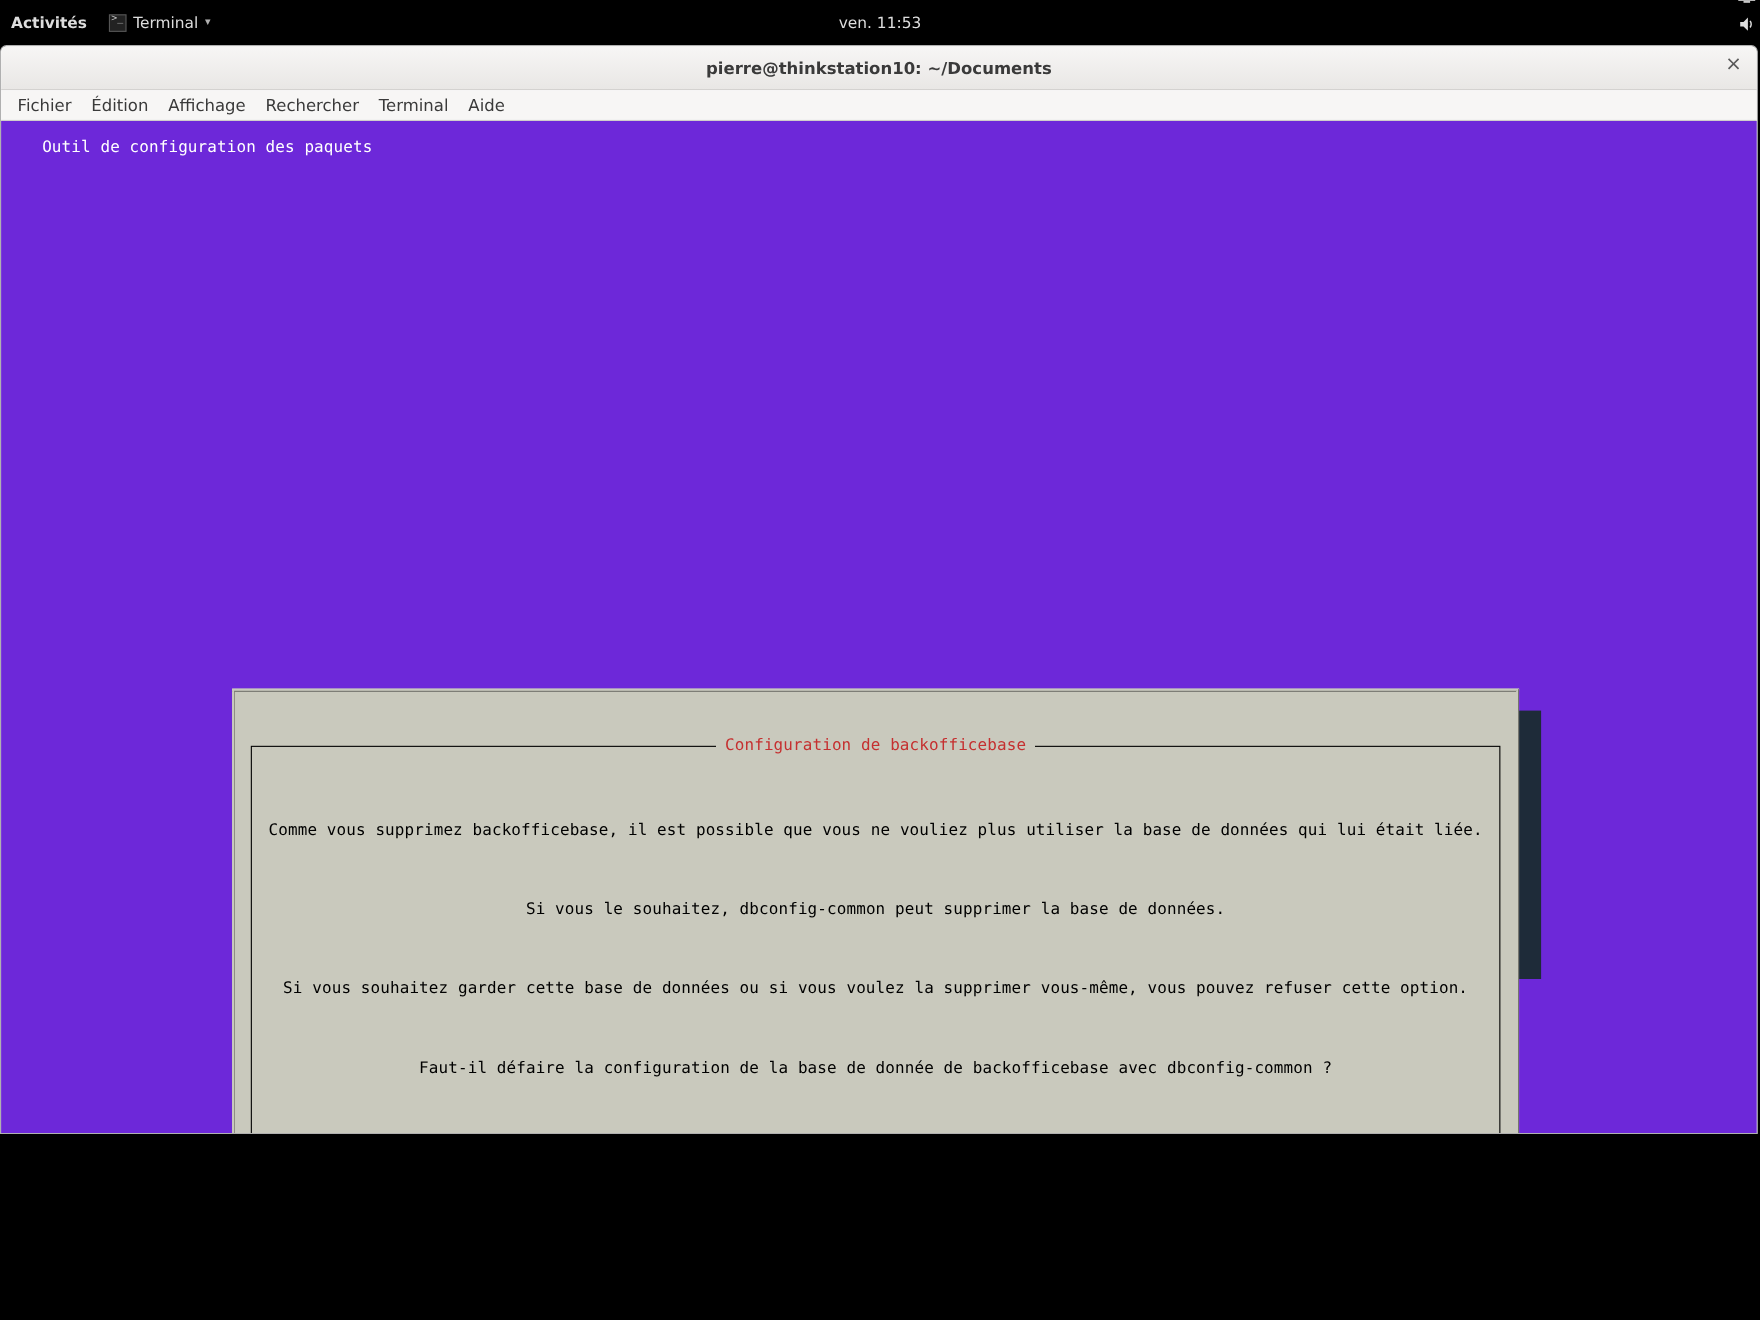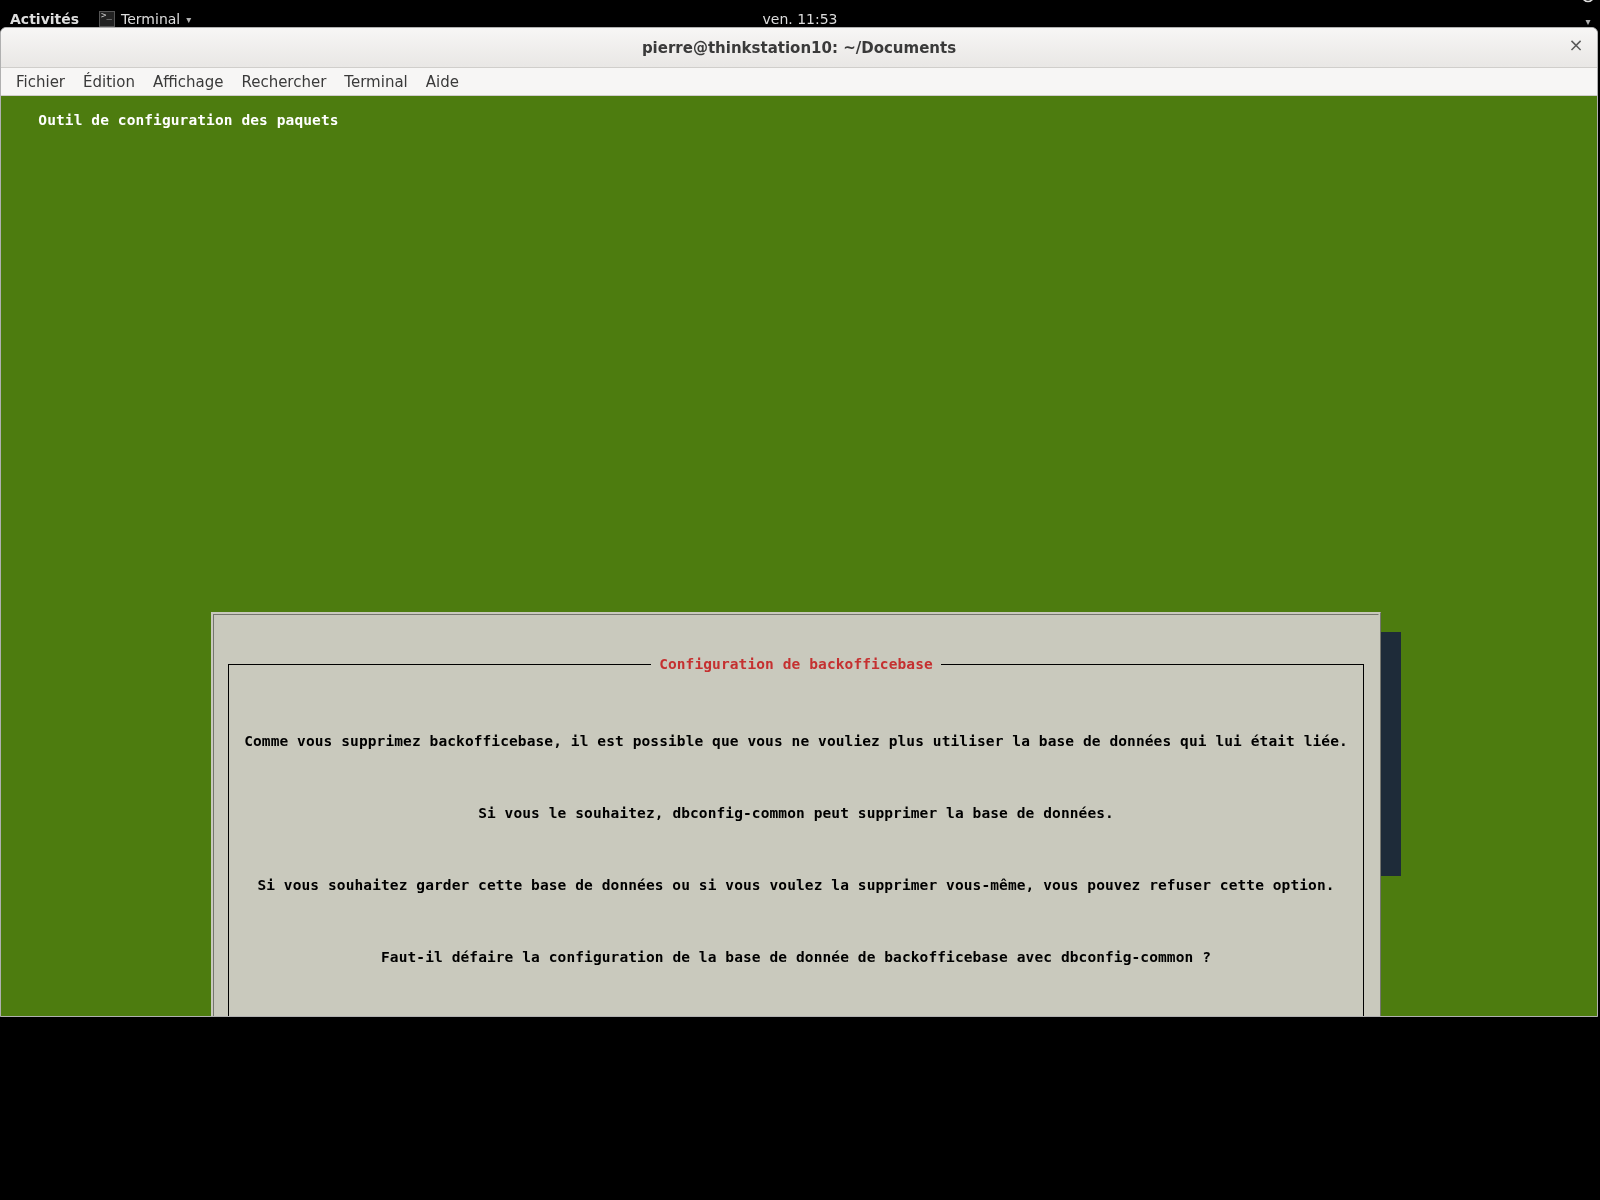--- a/index.html
+++ b/index.html
@@ -6,25 +6,25 @@
     body {
       width: 1600px;
       height: 1200px;
       background: #000;
       font-family: "DejaVu Sans", Arial, sans-serif;
       overflow: hidden;
     }
 
     
     .topbar {
-      height: 27px;
+      height: 41px;
       background: #000;
       color: #ddd;
       display: flex;
-      align-items: flex-end;
+      align-items: center;
       font-size: 14px;
       position: relative;
     }
     .topbar .activities { padding: 0 10px; font-weight: bold; cursor: pointer; }
     .topbar .app-menu { display:flex; align-items:center; padding:0 10px; cursor:pointer; gap:6px; }
     .topbar .app-menu .term-icon {
       width:16px; height:16px; background:#222; border:1px solid #555; position:relative;
     }
     .topbar .app-menu .term-icon::before{
       content:">_"; position:absolute; top:-2px; left:1px; font-size:9px; color:#ccc; font-family:monospace;
@@ -71,24 +71,24 @@
       background: #f7f6f5;
       border-bottom: 1px solid #d0cecb;
       display:flex; align-items:center; padding-left:6px;
       font-size:15px; color:#3a3a3a;
     }
     .menubar span { padding: 0 9px; cursor:pointer; }
 
     
     .term {
       position:absolute; top:68px; left:0; right:0; bottom:0;
-      background:#4d7c0f;
+      background:#6d28d9;
       font-family: "DejaVu Sans Mono","Liberation Mono",monospace;
       font-size:14.5px; color:#d8dee4; white-space:pre;
-      overflow:hidden; letter-spacing:0.1px;font-weight:bold;
+      overflow:hidden; letter-spacing:0.1px;
     }
     .term .heading { color:#fff; padding:0 2px; }
 
     
     .dlg-shadow{
       position:absolute;
       left:230px; top:536px;
       width:1170px; height:244px;
       background:#1e2b39;
     }

